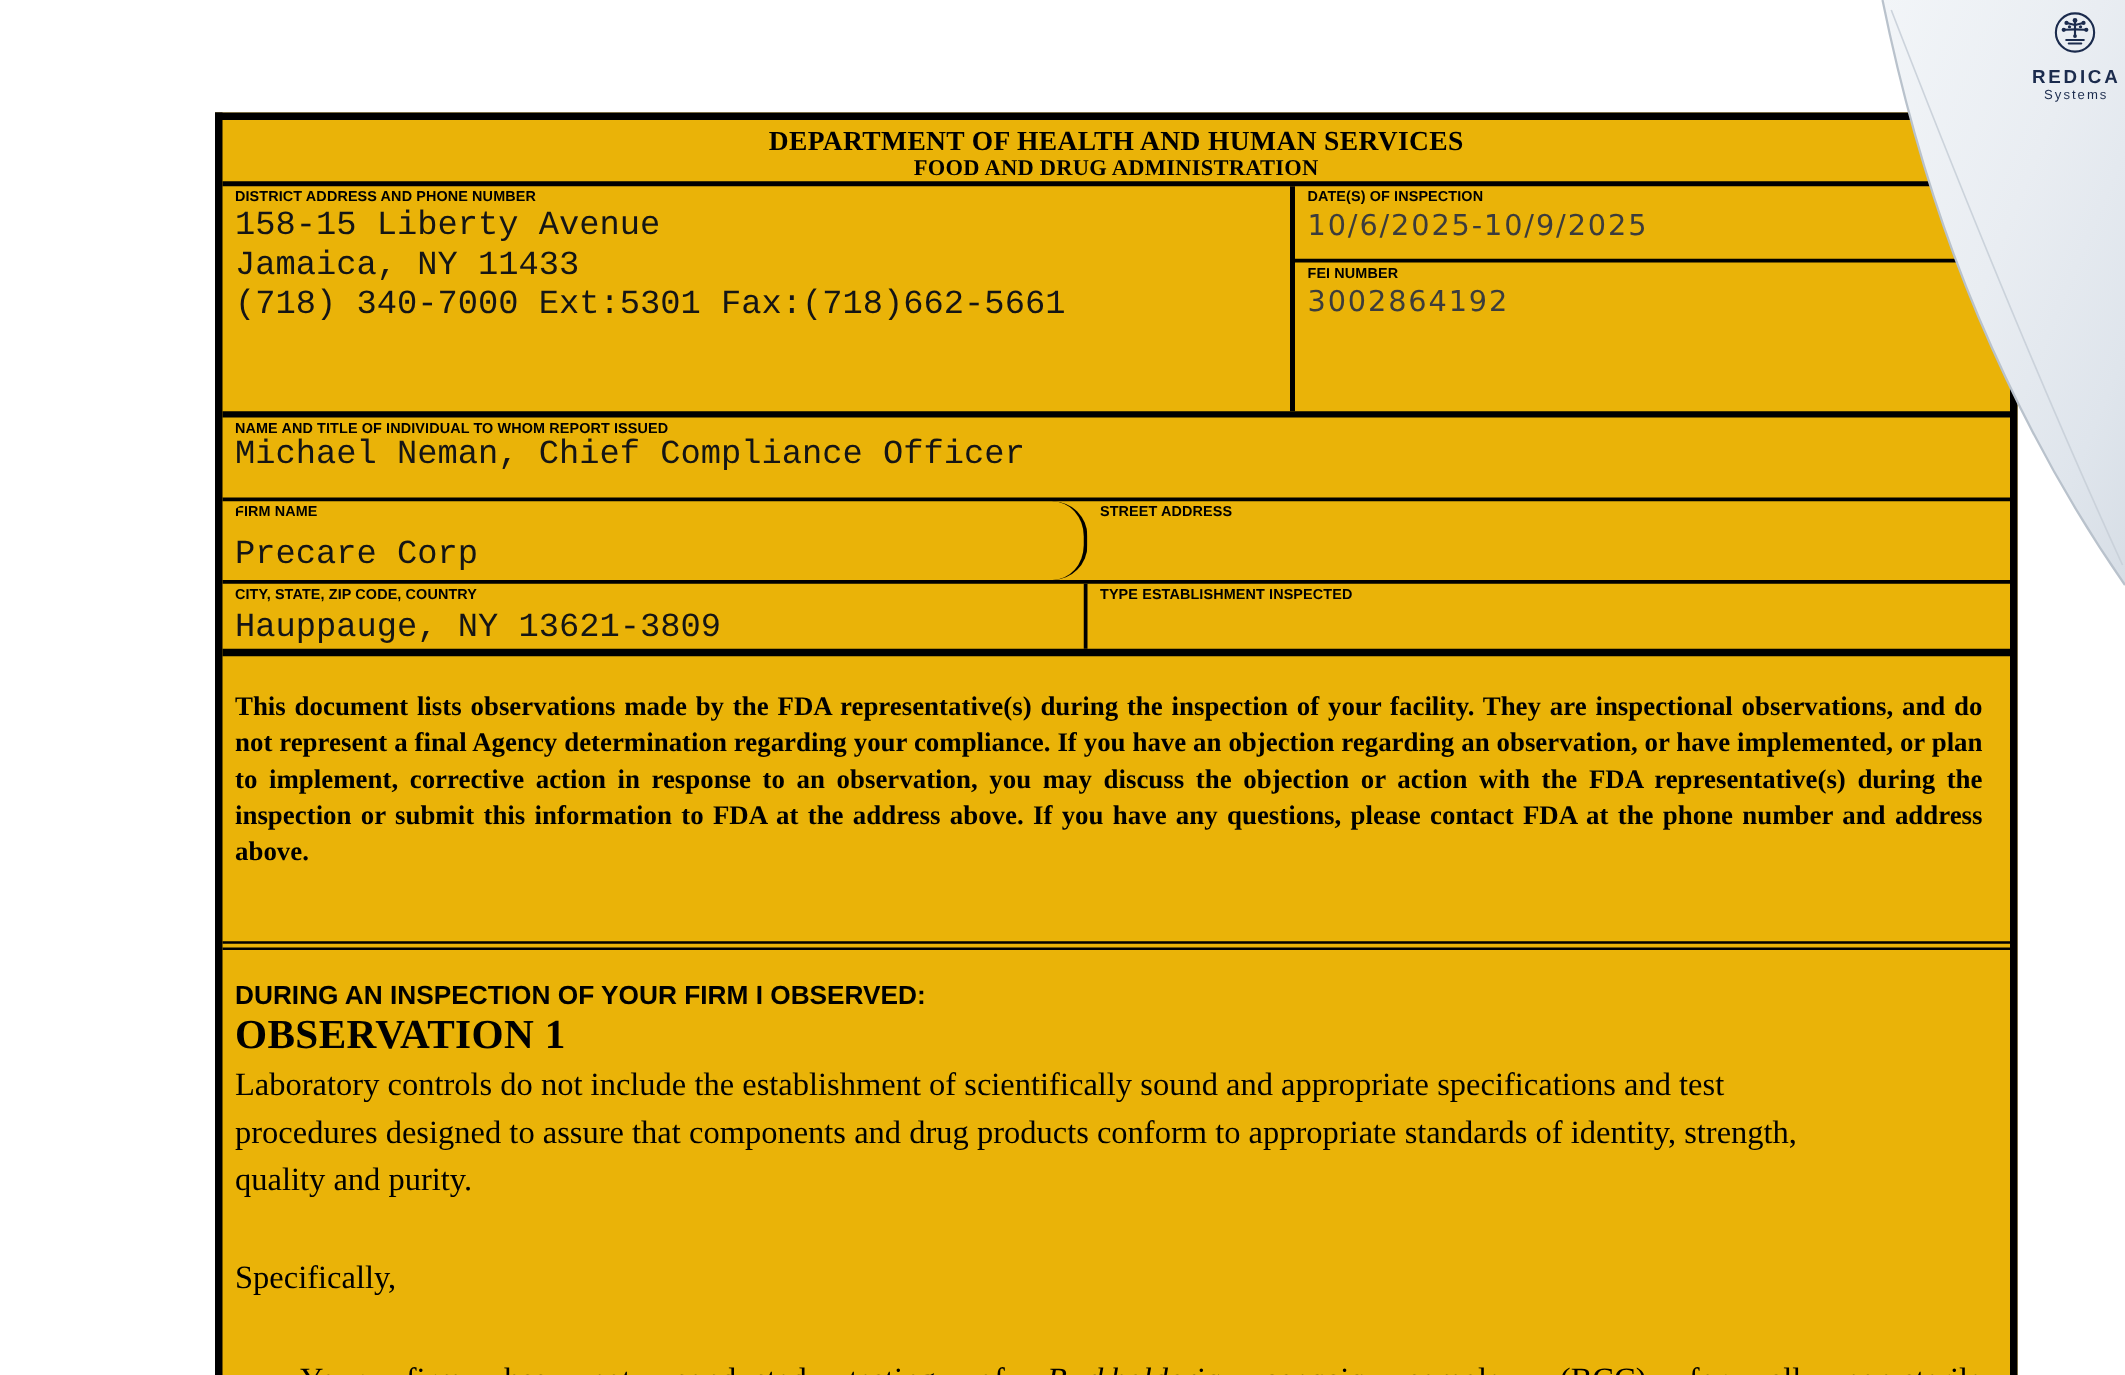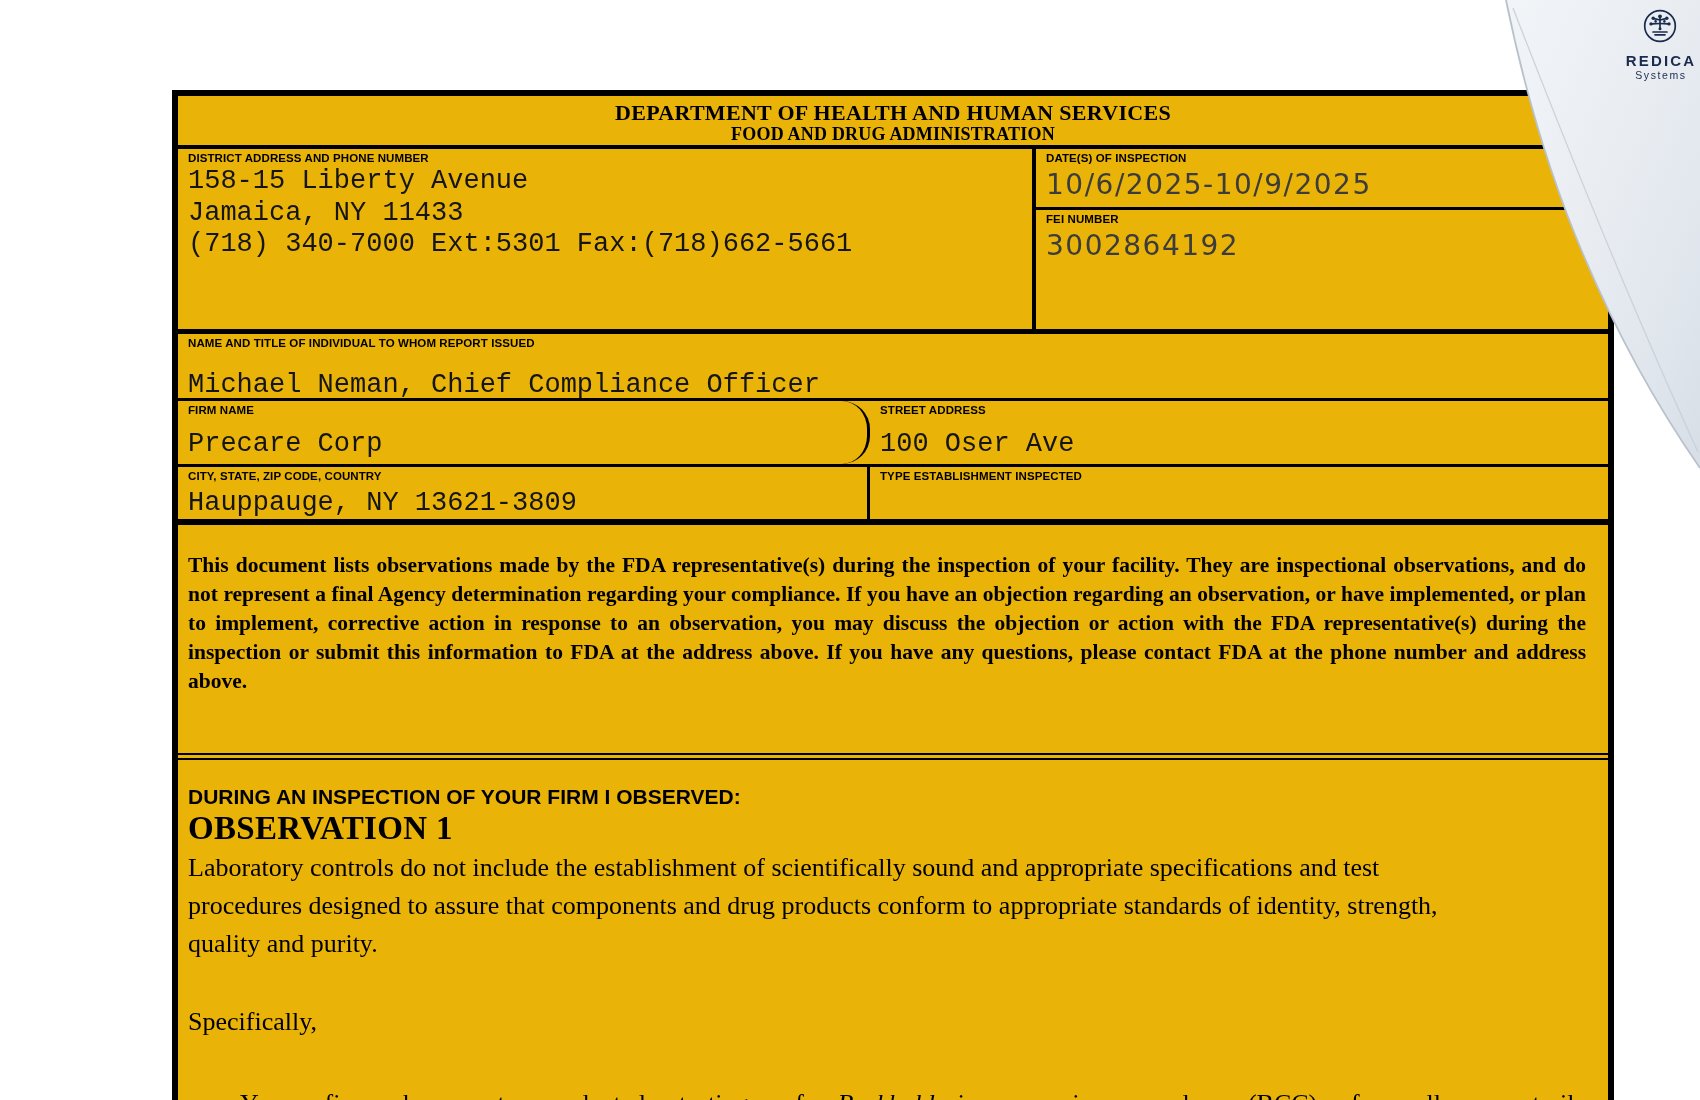--- a/index.html
+++ b/index.html
@@ -23,22 +23,22 @@
   .row3{height:66px;border-bottom:3px solid #000;}
   .cell-firm{width:692px;border-right:3px solid #000;border-radius:28px;}
   .cell-street{flex:1;}
   .row4{height:58px;border-bottom:6px solid #000;}
   .cell-city{width:692px;border-right:3px solid #000;}
   .cell-type{flex:1;}
   .lbl{font-family:"Liberation Sans",sans-serif;font-weight:700;font-size:11.5px;line-height:13px;
        letter-spacing:.1px;color:#000;}
   .mono{font-family:"Liberation Mono",monospace;font-size:27px;line-height:29.5px;color:#151515;
         margin-top:2px;white-space:pre;}
-  .val-sans{font-family:"DejaVu Sans",sans-serif;font-size:28px;color:#3c3c3c;letter-spacing:1.5px;margin-top:3px;}
-  .v-name{margin-top:21px;}
+  .val-sans{font-family:"DejaVu Sans",sans-serif;font-size:23px;color:#3c3c3c;letter-spacing:1.5px;margin-top:3px;}
+  .v-name{margin-top:0;}
   .v-firm{margin-top:13px;}
   .v-city{margin-top:6px;}
   
   .disc{height:202px;border-bottom:7px double #000;box-sizing:content-box;
         padding:26px 22px 0 10px;}
   .disc p{margin:0;font-size:21.5px;line-height:29px;font-weight:bold;text-align:justify;}
   
   .obs{padding:24px 22px 0 10px;}
   .obs-heading{font-family:"Liberation Sans",sans-serif;font-weight:700;font-size:21px;line-height:25px;}
   .obs-title{font-size:33px;font-weight:bold;line-height:36px;margin-top:1px;letter-spacing:.3px;}
@@ -93,21 +93,20 @@
       </div>
     </div>
 
     <div class="row row3">
       <div class="cell cell-firm">
         <div class="lbl">FIRM NAME</div>
         <div class="mono v-firm">Precare Corp</div>
       </div>
       <div class="cell cell-street">
         <div class="lbl">STREET ADDRESS</div>
-        <div class="mono v-firm">100 Oser Ave</div>
       </div>
     </div>
 
     <div class="row row4">
       <div class="cell cell-city">
         <div class="lbl">CITY, STATE, ZIP CODE, COUNTRY</div>
         <div class="mono v-city">Hauppauge, NY 13621-3809</div>
       </div>
       <div class="cell cell-type">
         <div class="lbl">TYPE ESTABLISHMENT INSPECTED</div>

